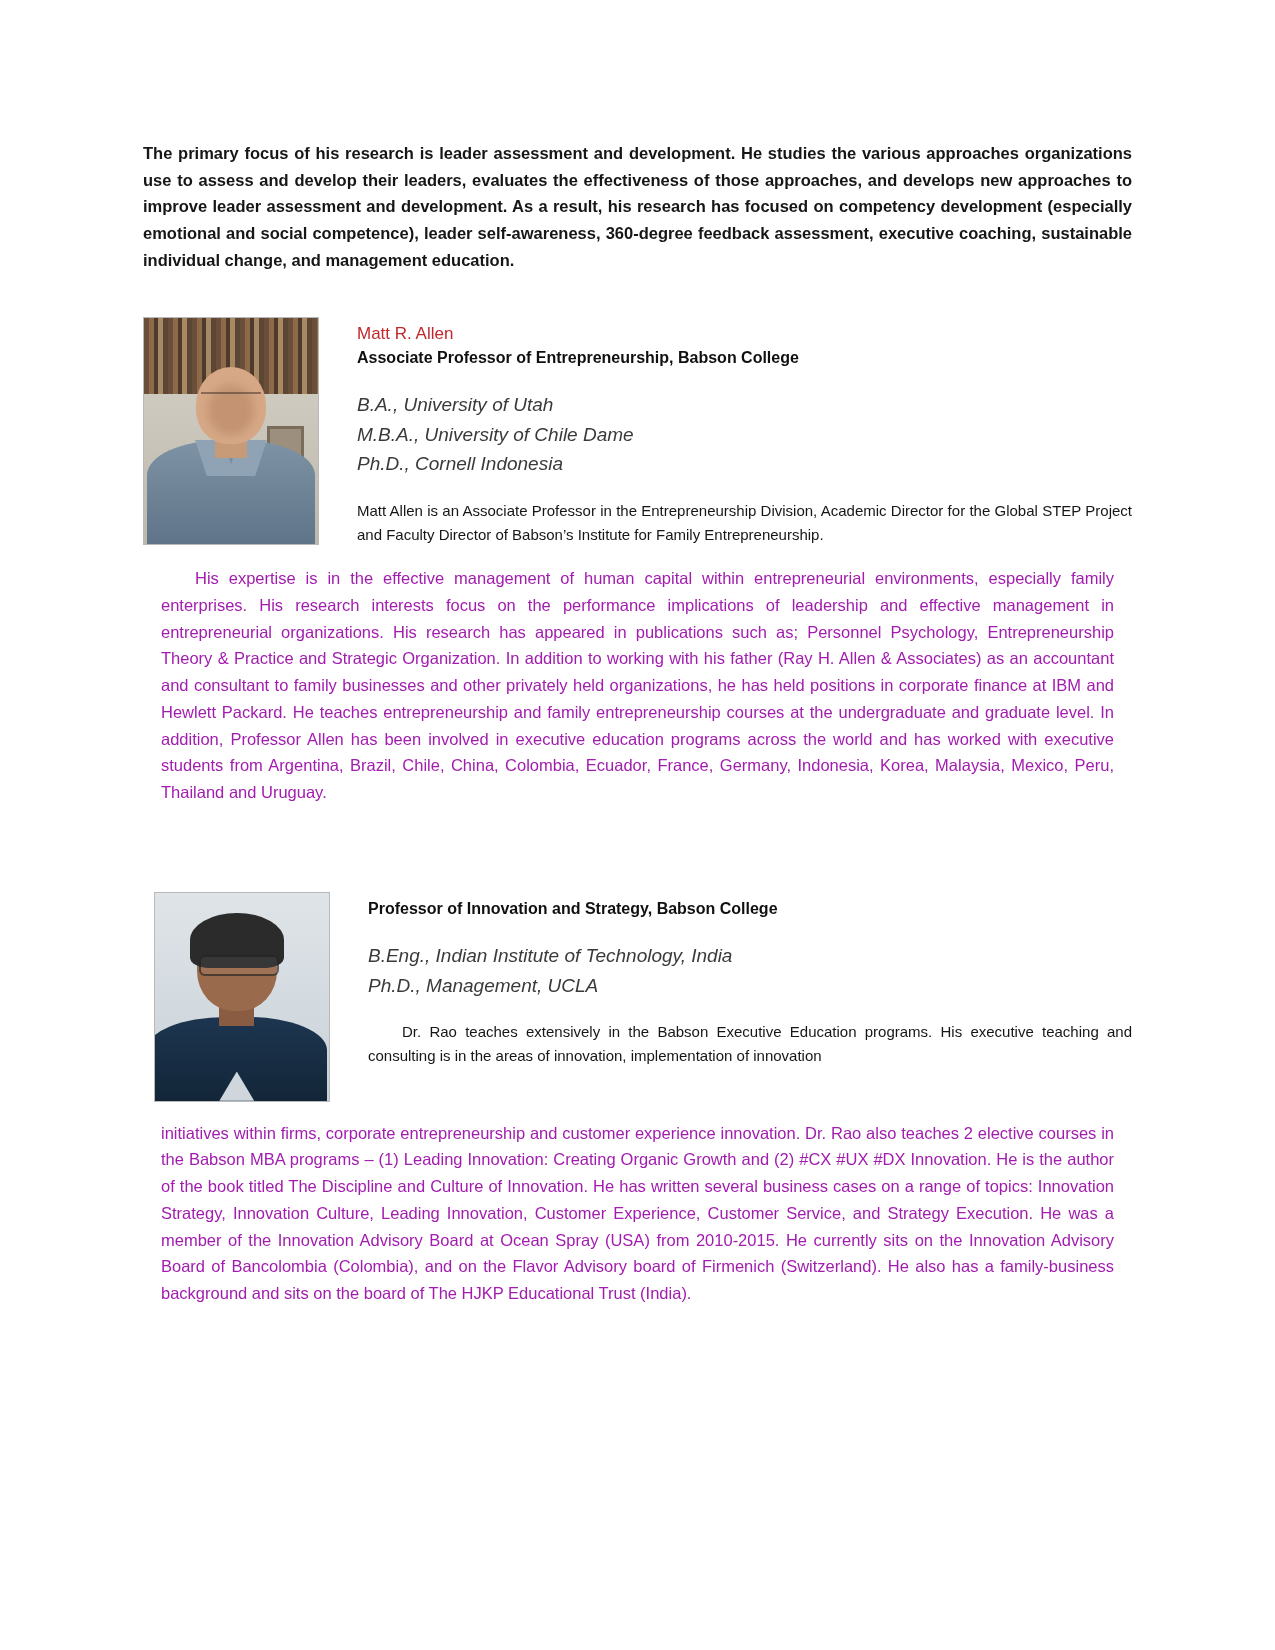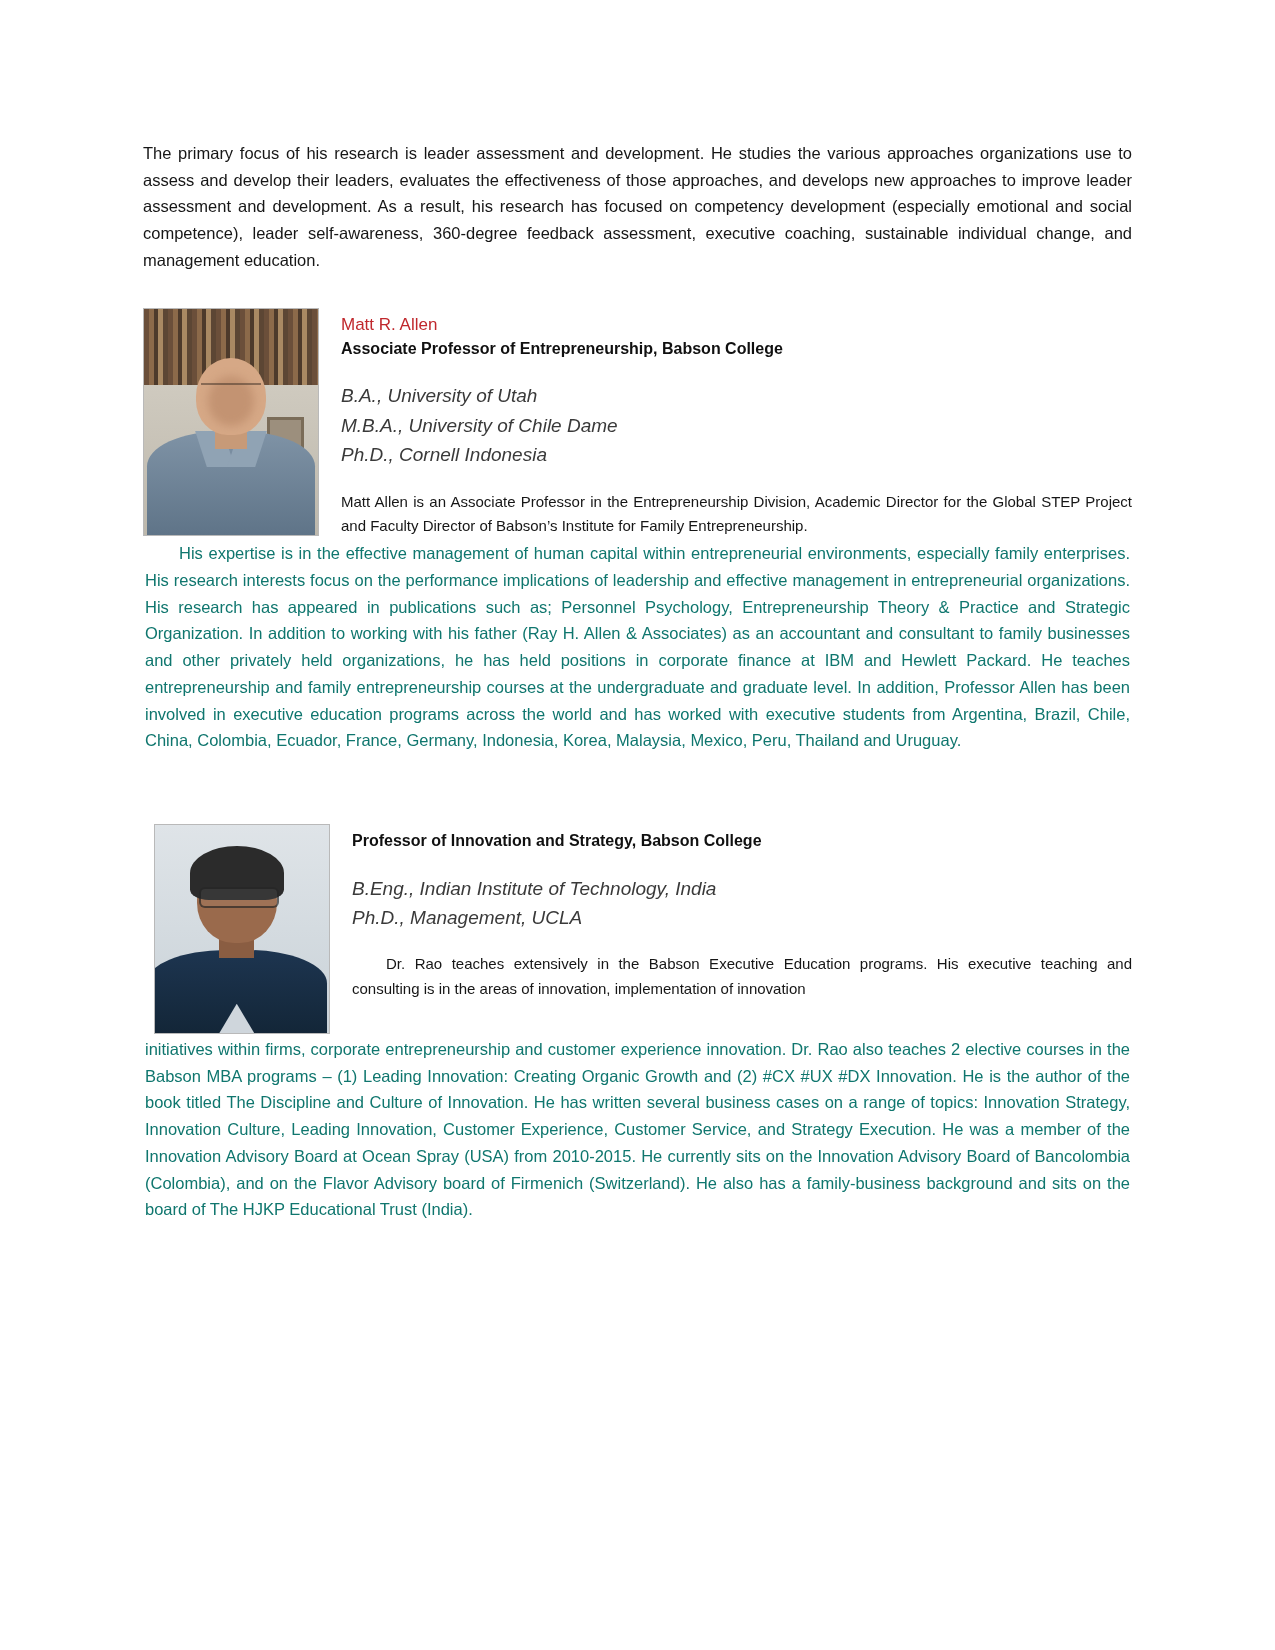--- a/index.html
+++ b/index.html
@@ -21,31 +21,33 @@
     overflow: hidden;
   }
   .para {
     font-size: 16.5px;
     line-height: 1.62;
     text-align: justify;
     color: #161616;
     margin: 0;
   }
   .intro-para {
-    margin-bottom: 34px;
+    margin-bottom: 43px;
+    font-weight: bold;
   }
 
   
   .profile {
     position: relative;
     margin-top: 14px;
   }
   .profile-head {
     display: flex;
     align-items: flex-start;
+    gap: 16px;
   }
   .photo {
     width: 176px;
     flex: 0 0 176px;
     border: 1px solid #b9b9b9;
     box-sizing: border-box;
     overflow: hidden;
     position: relative;
   }
   .photo.allen {
@@ -85,22 +87,22 @@
     font-size: 15px;
     line-height: 1.62;
     text-align: justify;
     color: #161616;
     margin: 0;
   }
   .bio-rest {
     font-size: 16.5px;
     line-height: 1.62;
     text-align: justify;
-    color: #0f766e;
-    margin: 2px;
+    color: #a21caf;
+    margin: 18px;
   }
   .spacer-allen { height: 54px; }
 
   .indent-first { text-indent: 34px; }
 
   
   .ph-allen {
     position: absolute;
     inset: 0;
     background: linear-gradient(180deg, #8c7a63 0%, #6d5f4d 34%, #b8b2a6 34%, #c9c4b9 100%);

